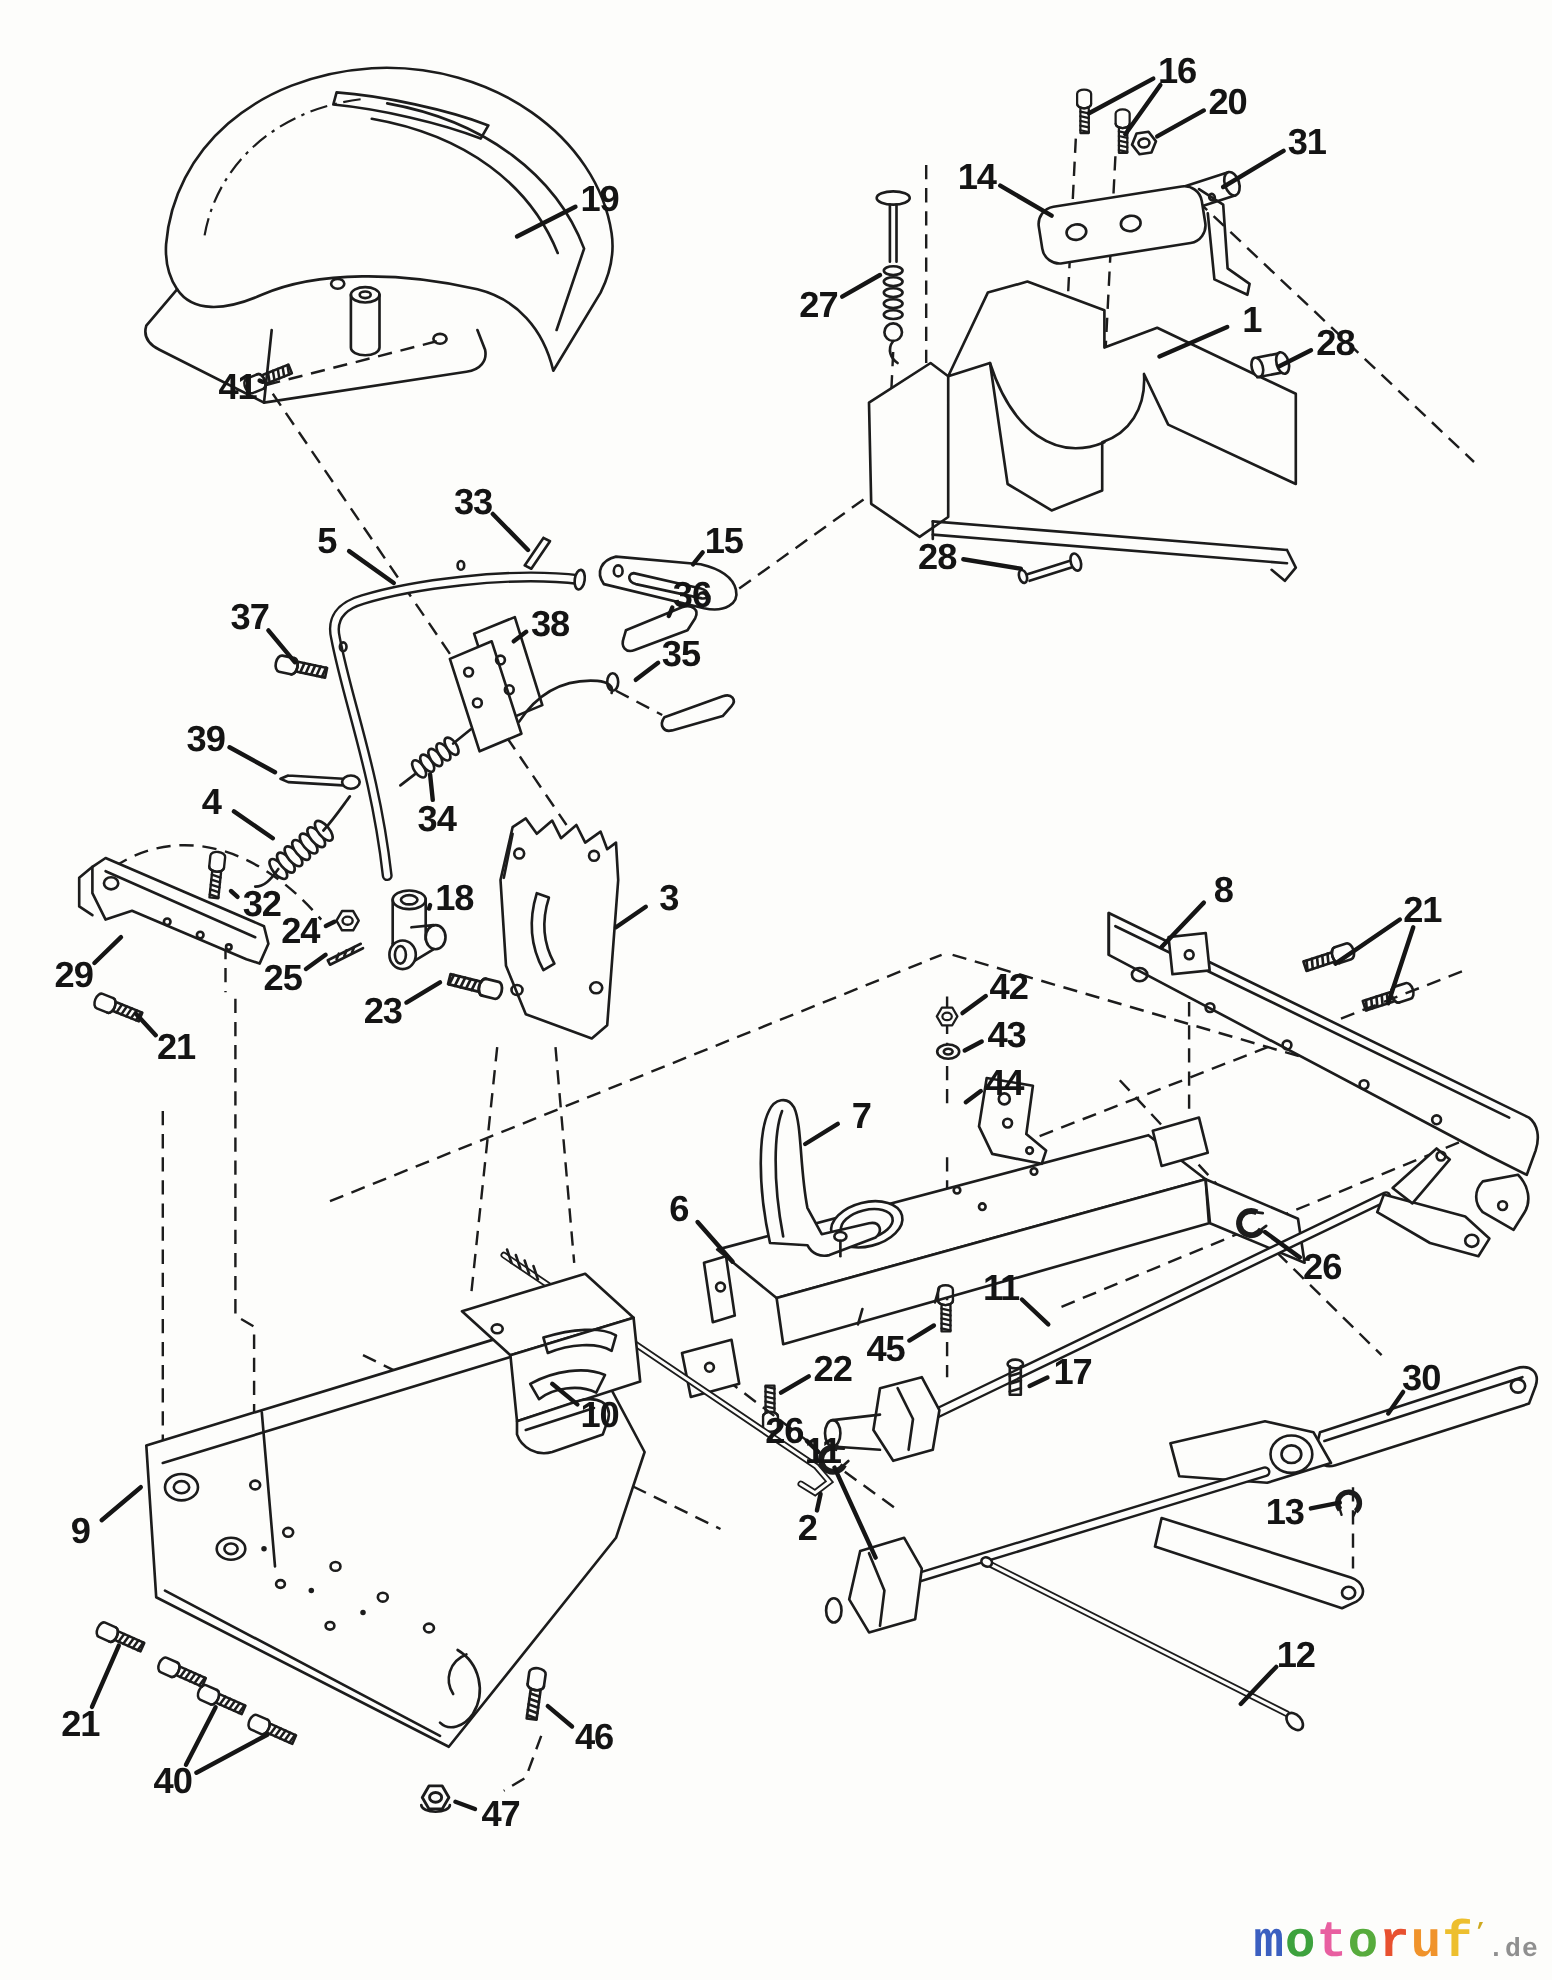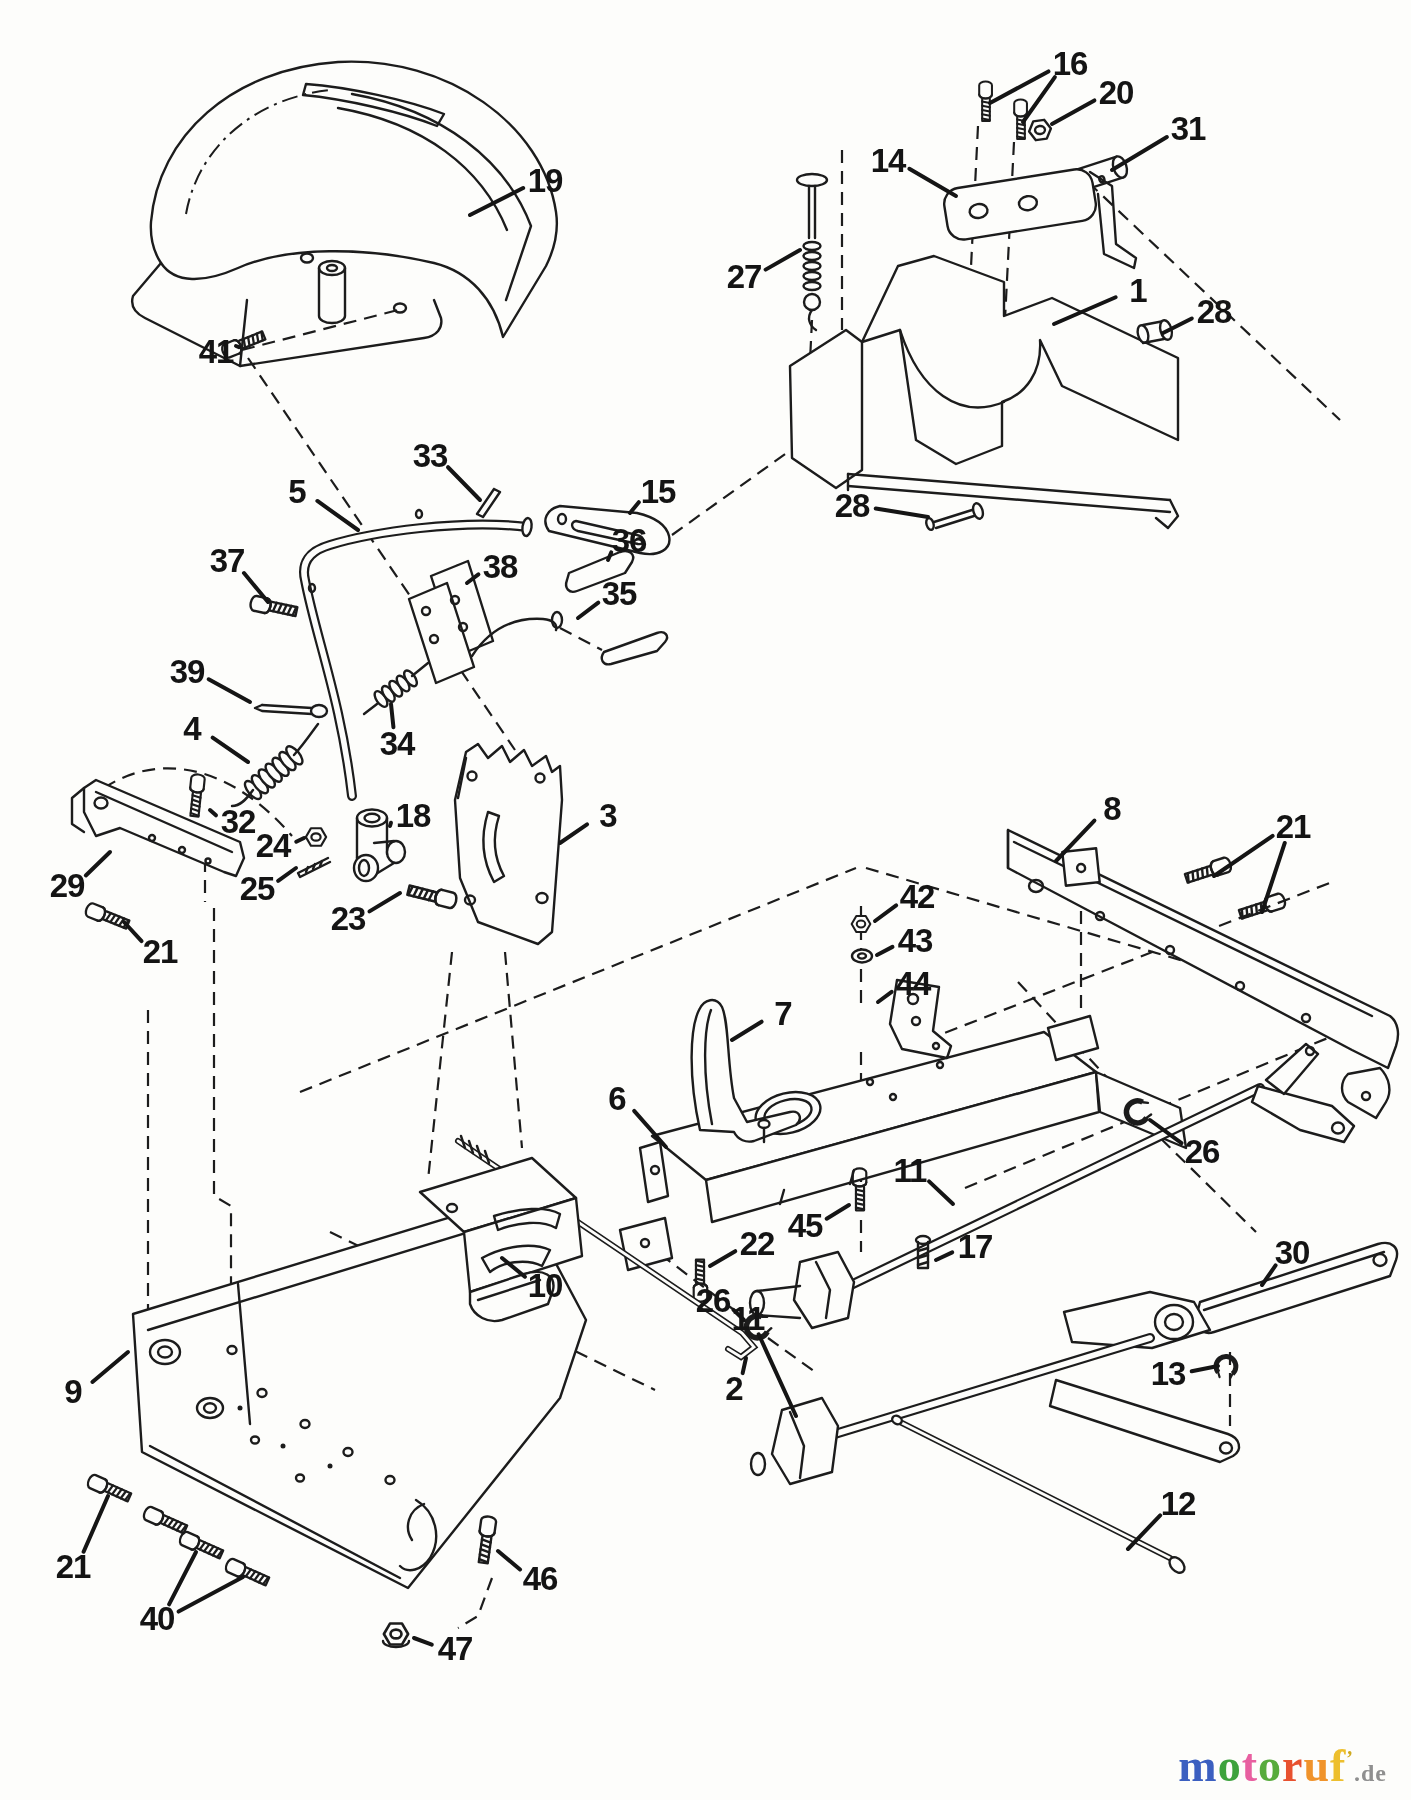--- a/index.html
+++ b/index.html
@@ -10,21 +10,21 @@
   .ln{stroke:#1c1c1c;stroke-width:2.4;fill:none;stroke-linecap:round;stroke-linejoin:round;}
   .fw{stroke:#1c1c1c;stroke-width:2.4;fill:#fdfdfb;stroke-linejoin:round;}
   .dash{stroke:#1c1c1c;stroke-width:2.2;fill:none;stroke-dasharray:13 8;}
   .cdash{stroke:#1c1c1c;stroke-width:2;fill:none;stroke-dasharray:16 6 3 6;}
   .tube-b{stroke:#1c1c1c;stroke-width:10;fill:none;stroke-linecap:round;}
   .tube-w{stroke:#fdfdfb;stroke-width:5.6;fill:none;stroke-linecap:round;}
   .rod-b{stroke:#1c1c1c;stroke-width:6;fill:none;stroke-linecap:round;}
   .rod-w{stroke:#fdfdfb;stroke-width:2.8;fill:none;stroke-linecap:round;}
   .callout-text{font-family:"Liberation Sans",sans-serif;font-weight:700;font-size:33px;
                 letter-spacing:-1px;fill:#141414;}
-  #watermark{position:absolute;right:24px;bottom:8px;font-family:Liberation Serif, serif;
+  #watermark{position:absolute;right:12px;bottom:8px;font-family:Liberation Mono, monospace;
              font-weight:600;font-size:46px;letter-spacing:1px;user-select:none;}
   #watermark .suffix{font-size:24px;color:#8f8f8f;font-weight:600;}
   #watermark .tick{font-size:20px;vertical-align:super;}
 </style>
 </head>
 <body>
 
 <div id="page">
 <svg id="art" width="1411" height="1800" viewBox="0 0 1411 1800">
   <defs>

